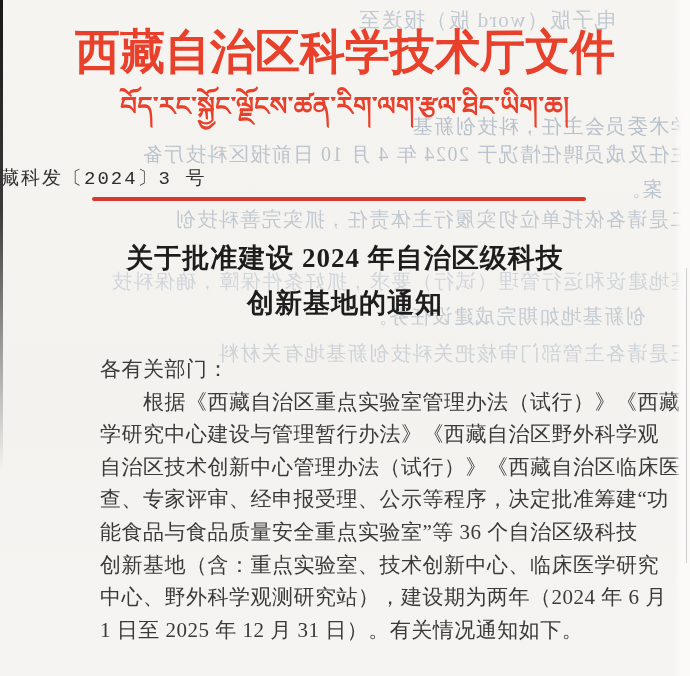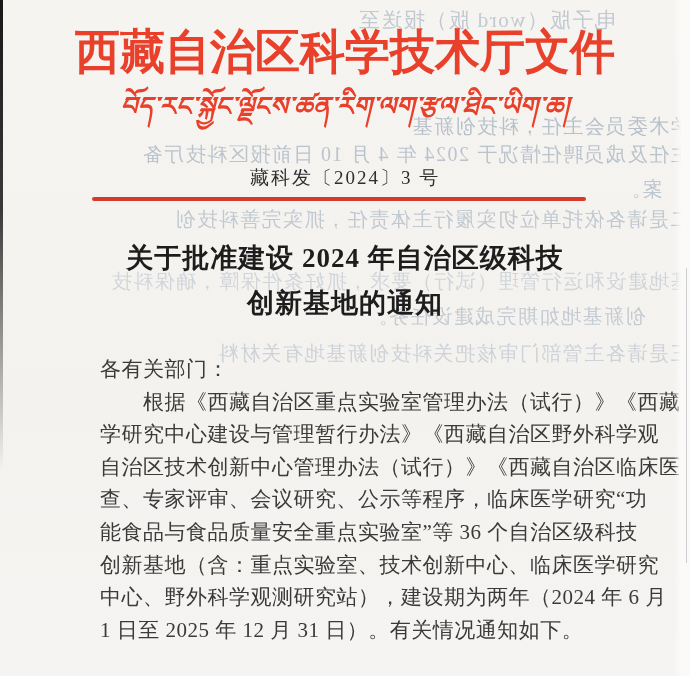--- a/index.html
+++ b/index.html
@@ -32,22 +32,22 @@
   .header-title {
     position:absolute; top:20px; left:4px; width:682px; text-align:center;
     font-size:45px; font-weight:bold; letter-spacing:0px;
     transform:scaleY(1.06); transform-origin:top center;
   }
   .tibetan {
     position:absolute; top:77px; left:4px; width:682px; text-align:center;
     font-size:26px; font-weight:bold; letter-spacing:0.5px;
   }
   .doc-number {
-    position:absolute; top:165px; left:0; width:690px; text-align:center;
-    font-size:19px; letter-spacing:2px; color:#2e2e2e;
+    position:absolute; top:165px; left:0; width:690px; 
+    font-size:19px; letter-spacing:2px; color:#2e2e2e;font-family:Liberation Mono, monospace;
   }
   .red-rule { position:absolute; top:197px; left:92px; width:494px; height:4px; border-radius:2px; }
   
   .doc-title {
     position:absolute; top:236px; left:40px; width:610px; text-align:center;
     font-size:27px; font-weight:bold; color:#1d1d1d; letter-spacing:1px;
   }
   .doc-title .t-line { height:45px; line-height:45px; }
   
   .body-block { position:absolute; top:353px; left:100px; width:500px; color:#3a3a3a; }
@@ -64,37 +64,37 @@
   <div class="ghost" style="top:6px; right:75px; opacity:0.8; font-size:21px;">电子版（word 版）报送至</div>
   <div class="ghost" style="top:113px; right:0px; opacity:0.95;">学术委员会主任，科技创新基</div>
   <div class="ghost" style="top:141px; right:0px; opacity:0.9;">主任及成员聘任情况于 2024 年 4 月 10 日前报区科技厅备</div>
   <div class="ghost" style="top:176px; right:28px; opacity:0.85;">案。</div>
   <div class="ghost" style="top:206px; right:0px; opacity:0.8;">二是请各依托单位切实履行主体责任，抓实完善科技创</div>
   <div class="ghost" style="top:268px; right:0px; opacity:0.55;">基地建设和运行管理（试行）要求，抓好条件保障，确保科技</div>
   <div class="ghost" style="top:303px; right:45px; opacity:0.75;">创新基地如期完成建设任务。</div>
   <div class="ghost" style="top:340px; right:0px; opacity:0.6;">三是请各主管部门审核把关科技创新基地有关材料</div>
 
   <div class="header-title" style="color:#e8402a;">西藏自治区科学技术厅文件</div>
-  <div class="tibetan" style="color:#e8402a;font-style:italic;">བོད་རང་སྐྱོང་ལྗོངས་ཚན་རིག་ལག་རྩལ་ཐིང་ཡིག་ཆ།</div>
+  <div class="tibetan" style="color:#e8402a;">བོད་རང་སྐྱོང་ལྗོངས་ཚན་རིག་ལག་རྩལ་ཐིང་ཡིག་ཆ།</div>
 
   <div class="doc-number">藏科发〔2024〕3 号</div>
 
   <div class="red-rule" style="background:#d63a2a;"></div>
 
   <div class="doc-title">
     <div class="t-line">关于批准建设 2024 年自治区级科技</div>
     <div class="t-line">创新基地的通知</div>
   </div>
 
   <div class="body-block">
     <div class="line">各有关部门：</div>
     <div class="line">　　根据《西藏自治区重点实验室管理办法（试行）》《西藏</div>
     <div class="line">学研究中心建设与管理暂行办法》《西藏自治区野外科学观</div>
     <div class="line">自治区技术创新中心管理办法（试行）》《西藏自治区临床医</div>
-    <div class="line">查、专家评审、会议研究、公示等程序，临床医学研究“功</div>
+    <div class="line">查、专家评审、经申报受理、公示等程序，决定批准筹建“功</div>
     <div class="line">能食品与食品质量安全重点实验室”等 36 个自治区级科技</div>
     <div class="line">创新基地（含：重点实验室、技术创新中心、临床医学研究</div>
     <div class="line">中心、野外科学观测研究站），建设期为两年（2024 年 6 月</div>
     <div class="line">1 日至 2025 年 12 月 31 日）。有关情况通知如下。</div>
   </div>
 
   <div class="edge-right-band"></div>
   <div class="crease-line"></div>
   <div class="edge-left"></div>
 

